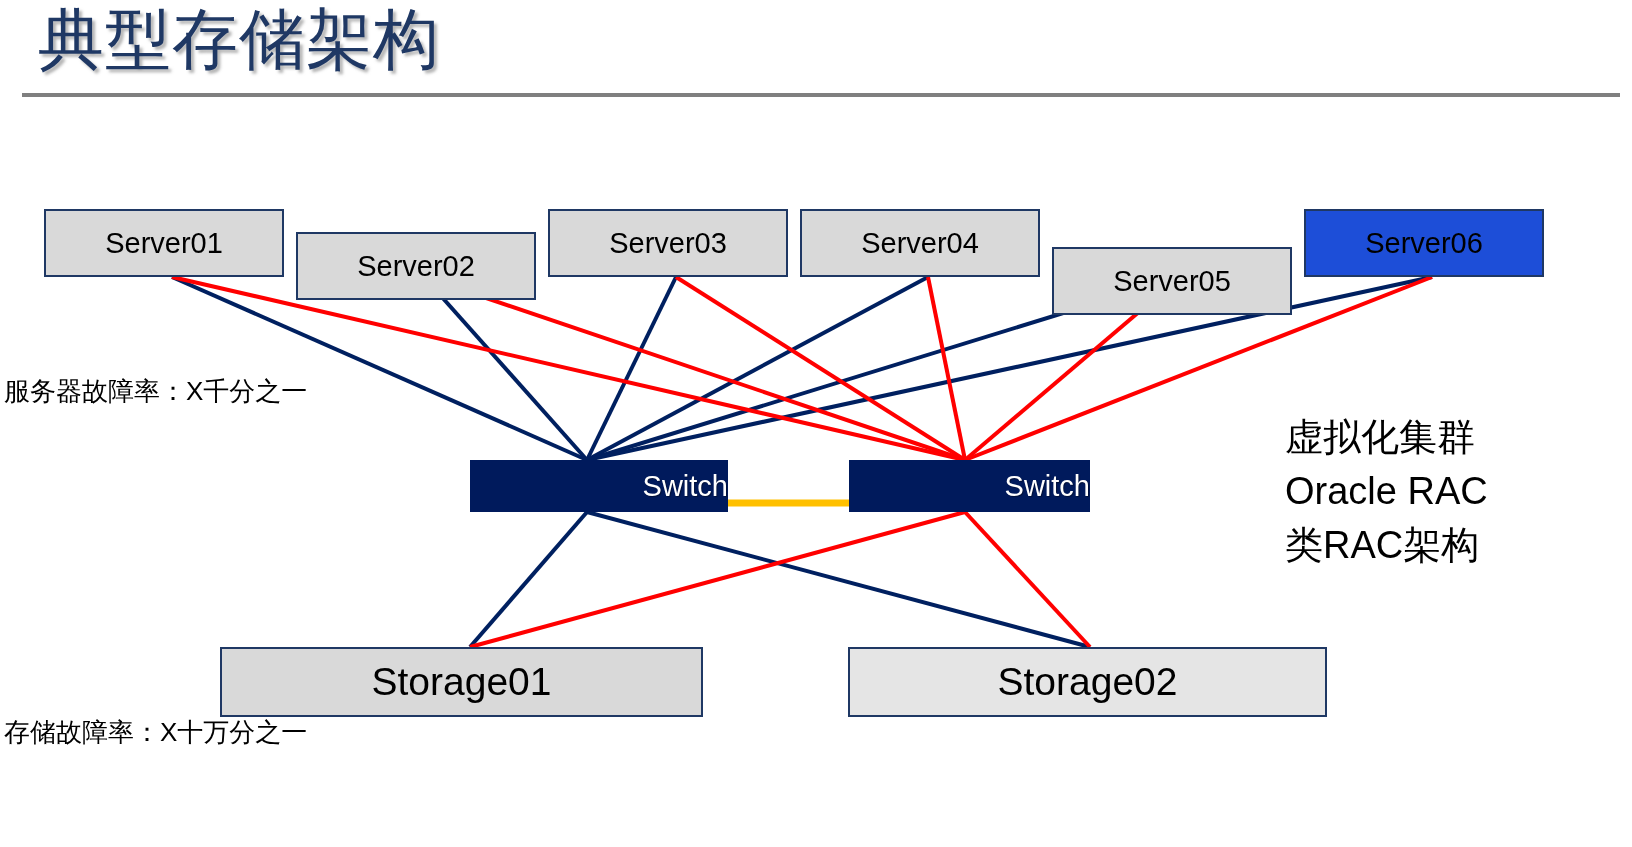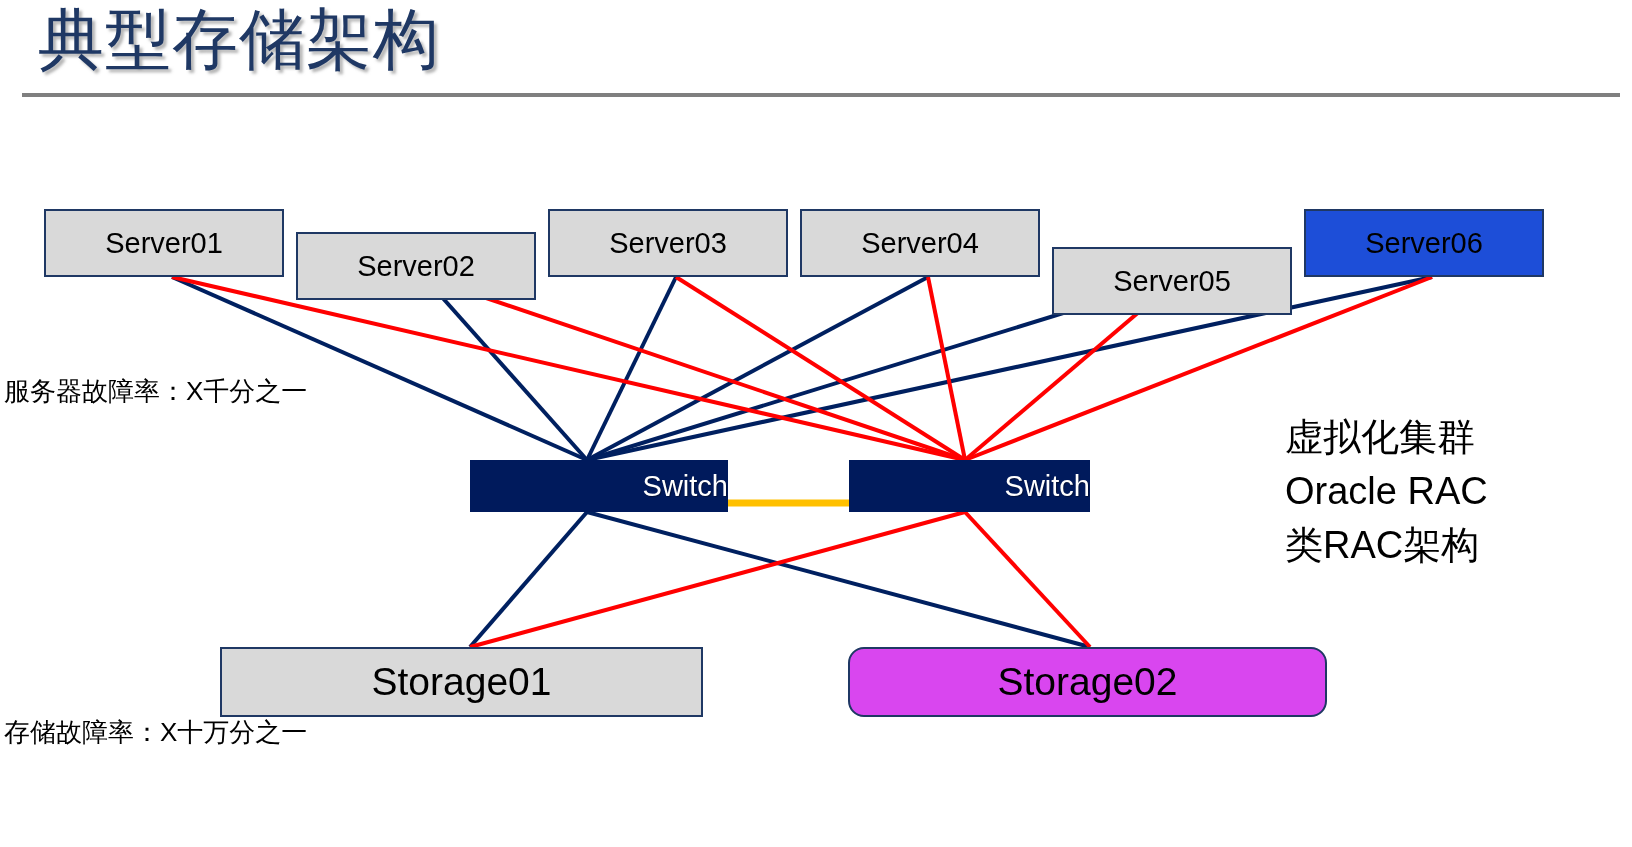--- a/index.html
+++ b/index.html
@@ -165,21 +165,21 @@
       </div>
       <div class="node switch" style="left: 849px; top: 460px; width: 241px; background: rgb(0, 26, 92); color: rgb(255, 255, 255);">
         <span>Switch</span>
       </div>
     </div>
 
   <div id="storages-layer">
       <div class="node storage" style="left: 220px; top: 647px; width: 483px; background: rgb(217, 217, 217); border-color: rgb(31, 56, 100);">
         <span>Storage01</span>
       </div>
-      <div class="node storage" style="left: 848px; top: 647px; width: 479px; background: #d946ef; border-color: rgb(31, 56, 100); border-radius: 16px;">
+      <div class="node storage" style="left: 848px; top: 647px; width: 479px; background: #e5e5e5; border-color: rgb(31, 56, 100);">
         <span>Storage02</span>
       </div>
     </div>
 
   <div class="annot" id="annot-server" style="left: 4px; top: 374px;">服务器故障率：X千分之一</div>
   <div class="annot" id="annot-storage" style="left: 4px; top: 715px;">存储故障率：X十万分之一</div>
 
   <div id="right-note">
     <div>虚拟化集群</div>
     <div>Oracle RAC</div>

